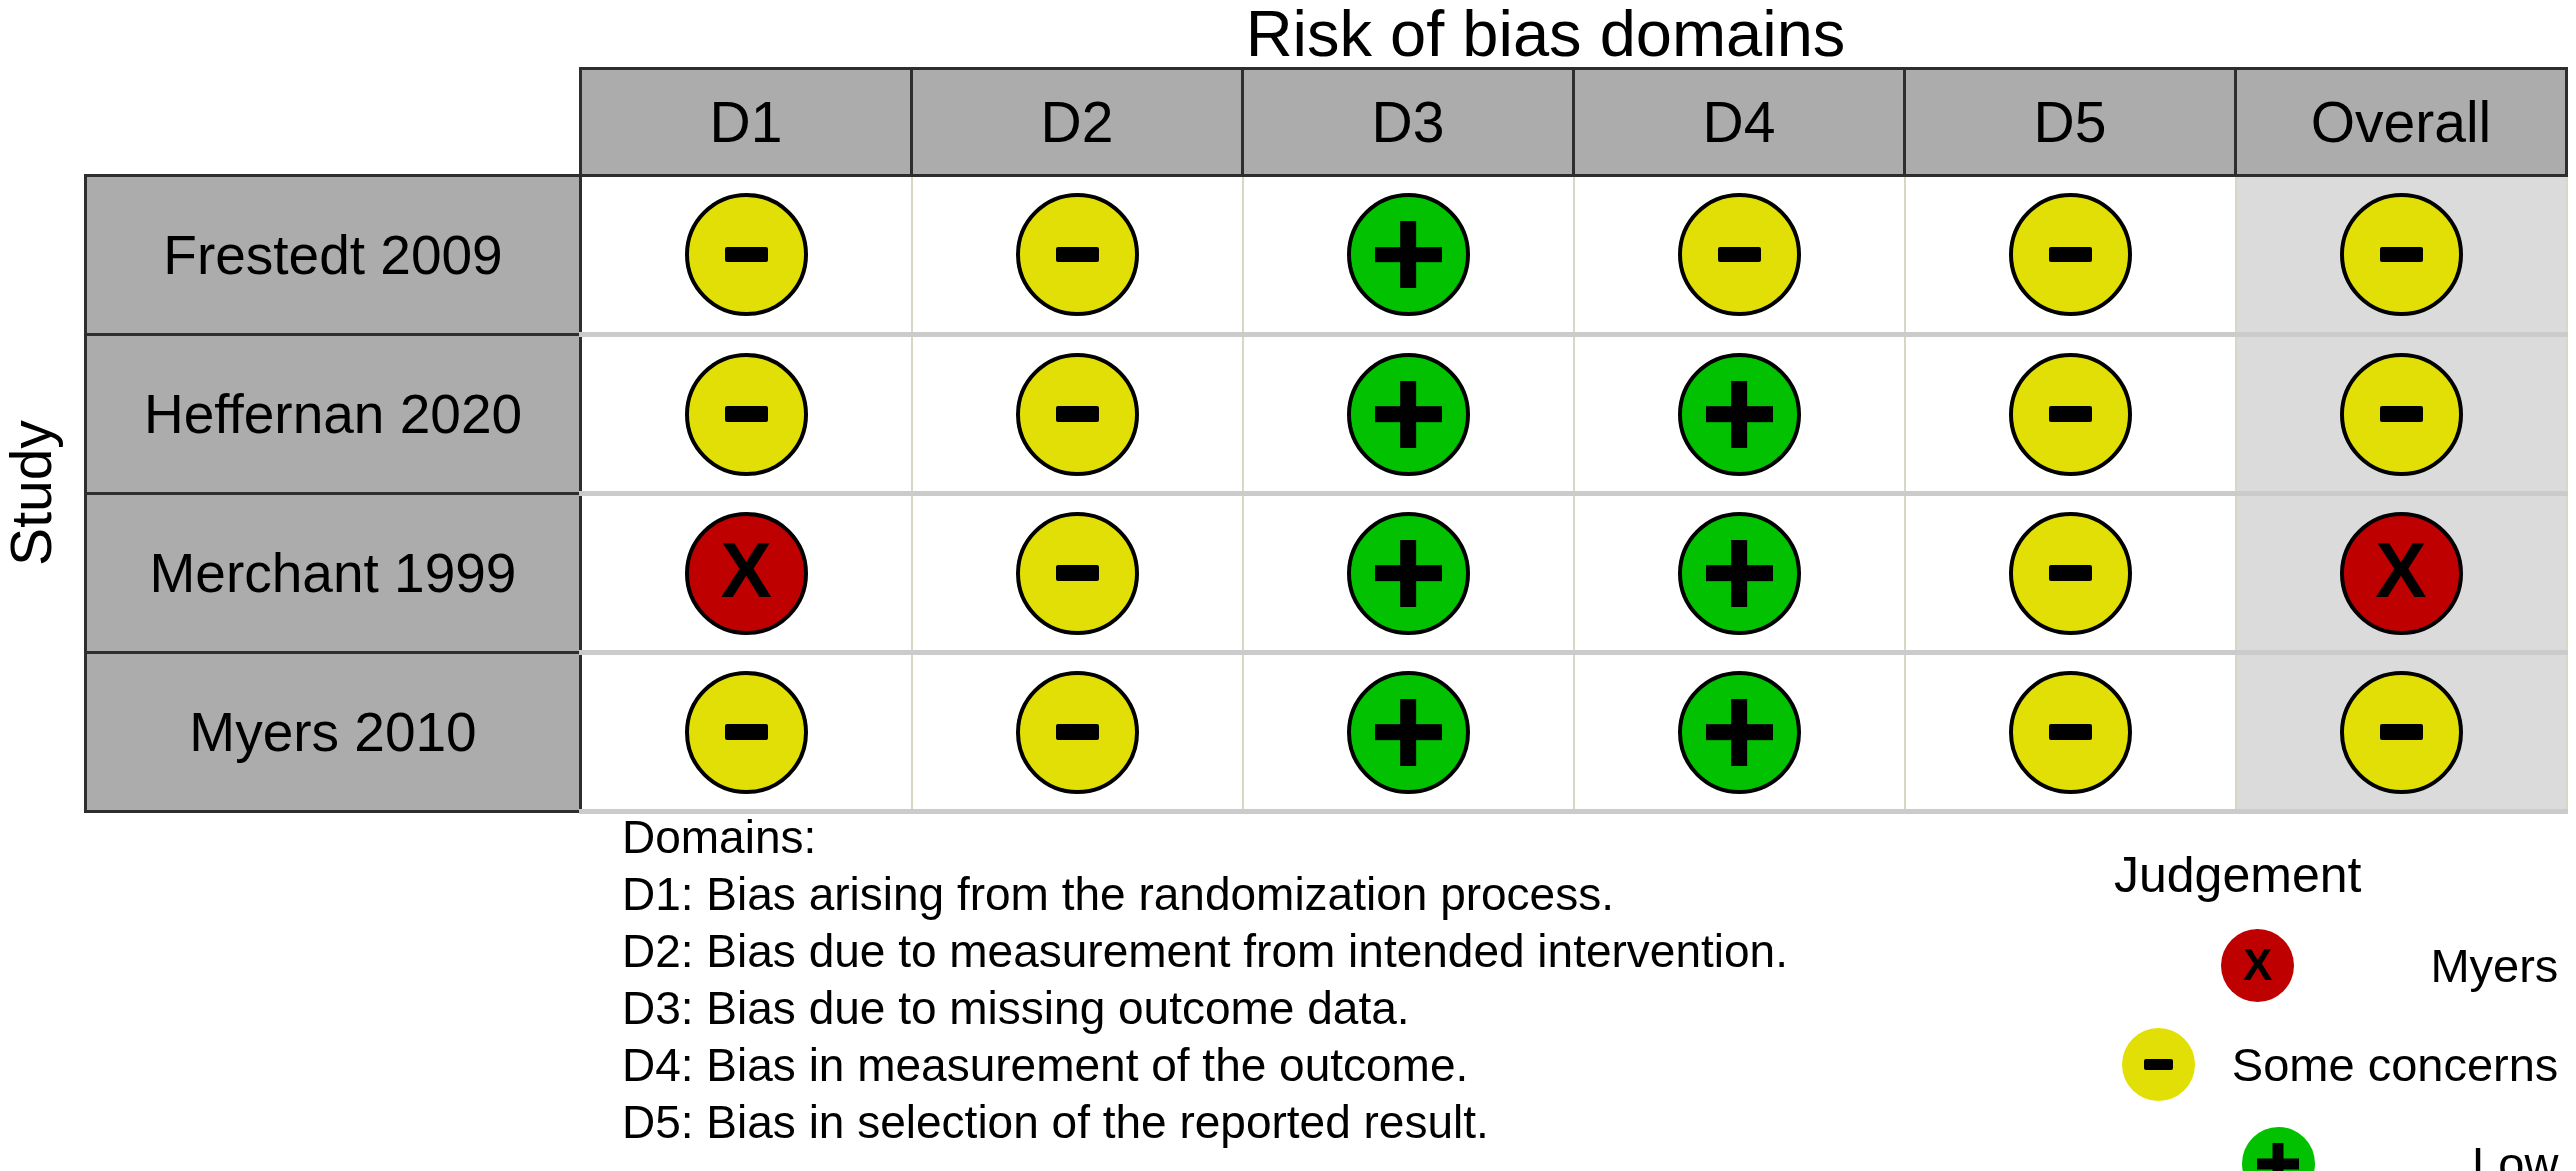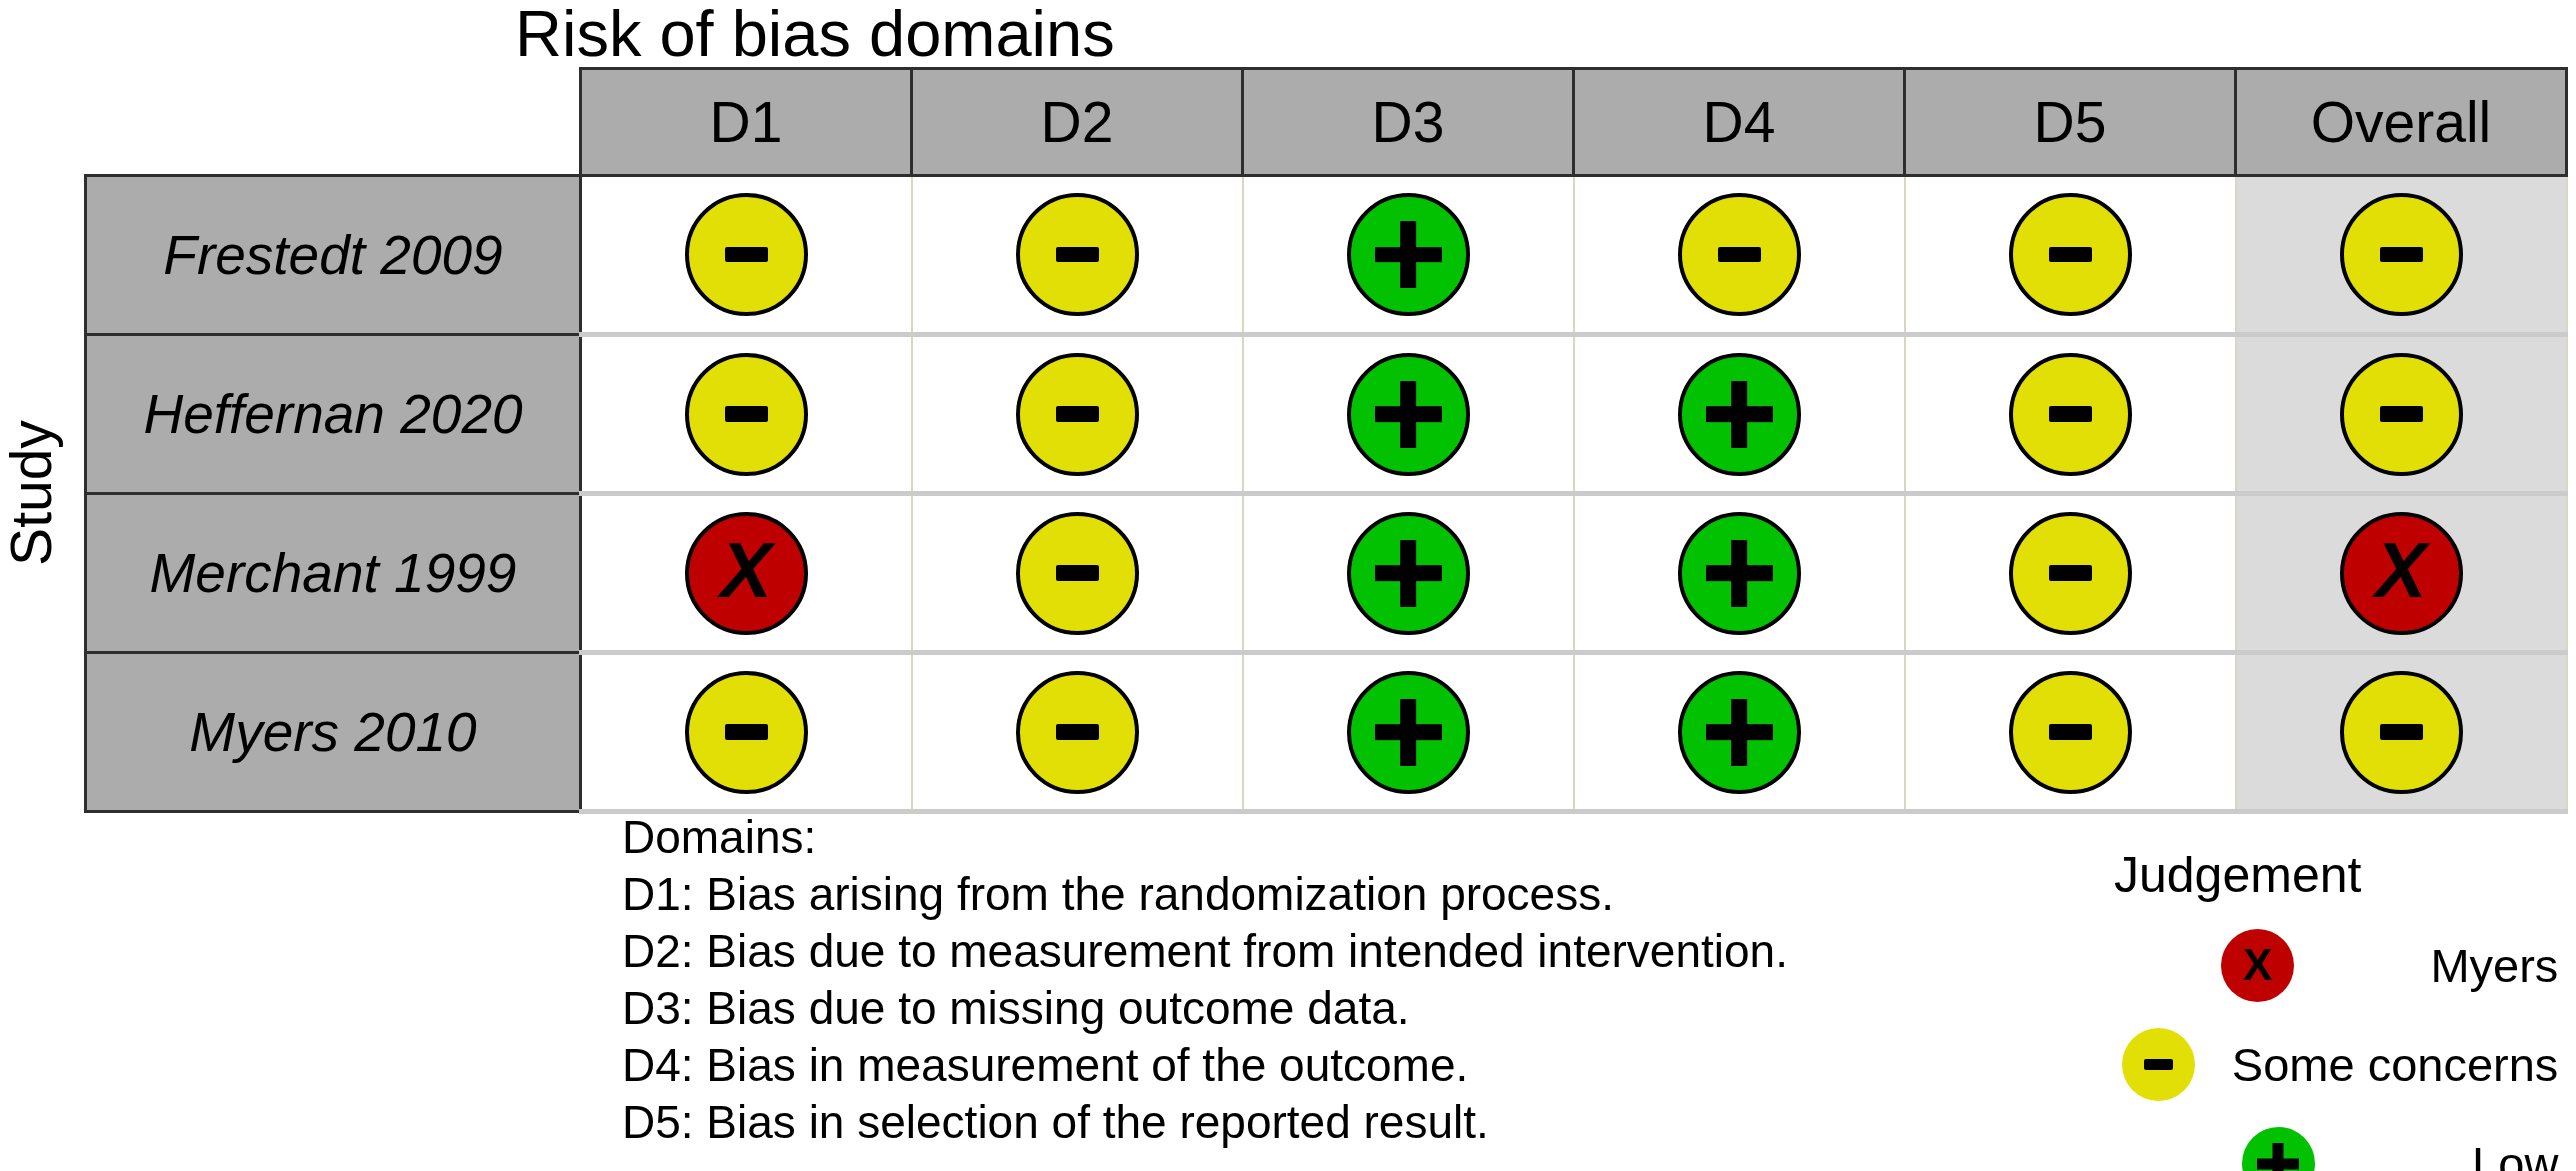--- a/index.html
+++ b/index.html
@@ -12,21 +12,21 @@
     color: #000000;
     overflow: hidden;
   }
 
   
   .fig-title {
     position: absolute;
     left: 515px;
     width: 2061px;
     top: 0px;
-    text-align: left;
+    text-align: center;
     font-size: 65px;
     line-height: 1.05;
     white-space: nowrap;
   }
 
   
   .ylab {
     position: absolute;
     left: 31px;
     top: 493px;
@@ -40,21 +40,21 @@
     position: absolute;
     left: 84px;
     top: 67px;
     width: 2483px;
     border-collapse: collapse;
     table-layout: fixed;
   }
   col.c-study { width: 495px; }
   col.c-dom   { width: 331px; }
   thead tr { height: 107px; }
-  tbody tr { height: 159px; font-style: italic; }
+  tbody tr { height: 159px; }
 
   th.corner { background: #ffffff; border: none; }
   th.hdr, th.study {
     background: #ACACAC;
     border: 3.9px solid #2E2E2E;
     font-weight: 400;
     text-align: center;
     vertical-align: middle;
     margin-left: 37px;
   }

